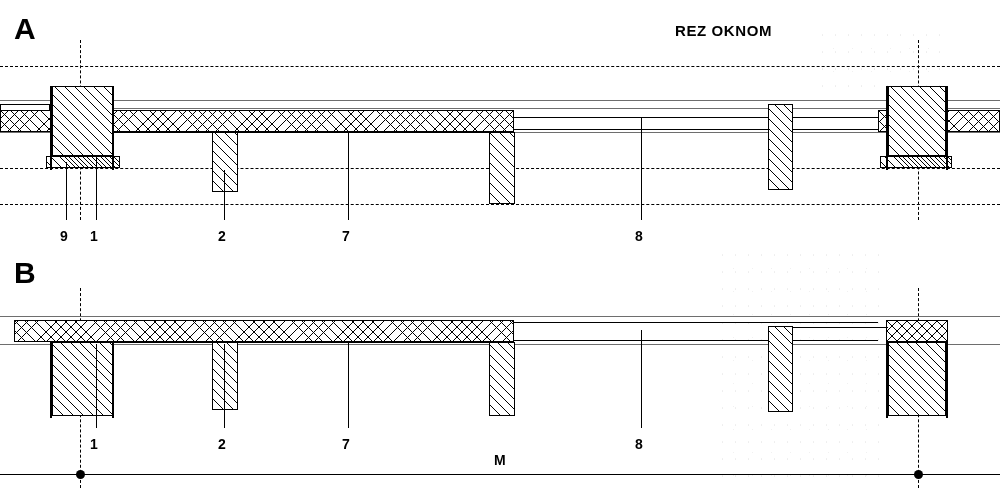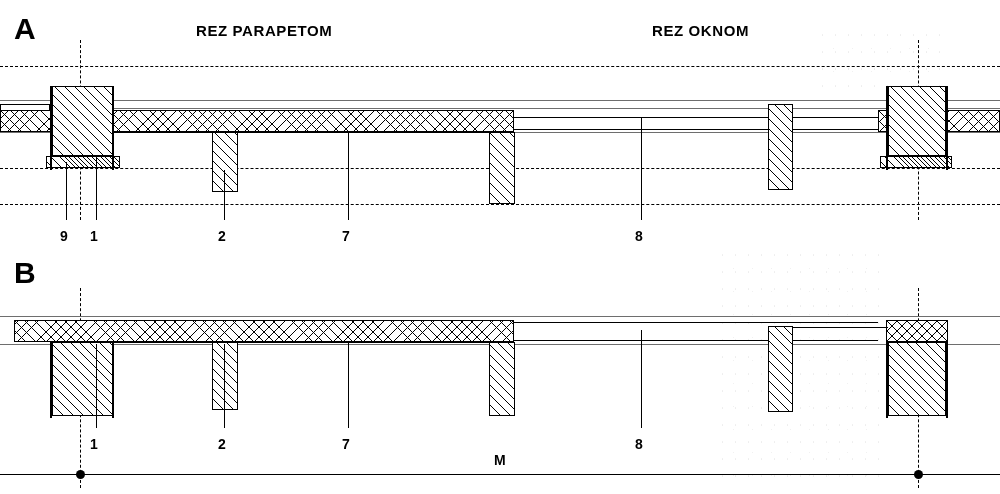--- a/index.html
+++ b/index.html
@@ -119,22 +119,21 @@
 </head>
 <body>
 
 <div id="page">
 
   <div class="speckle abs" style="left:720px; top:250px; width:160px; height:230px;"></div>
   <div class="speckle abs" style="left:820px; top:30px; width:120px; height:60px;"></div>
 
   <div class="abs section-letter" style="left:14px; top:14px;">A</div>
 
-  <div class="abs head-title" style="left:196px; top:22px;">REZ PARAPETOM</div>
-  <div class="abs head-title" style="left:652px; top:22px;">REZ OKNOM</div>
+  <div class="abs head-title" style="left:675px; top:22px;">REZ OKNOM</div>
 
   <div class="abs axis-v" style="left:80px; top:40px; height:180px;"></div>
   <div class="abs axis-v" style="left:918px; top:40px; height:180px;"></div>
 
   <div class="abs axis-h" style="left:0px; top:66px; width:1000px;"></div>
   <div class="abs axis-h" style="left:0px; top:168px; width:1000px;"></div>
   <div class="abs axis-h" style="left:0px; top:204px; width:1000px;"></div>
 
   <div class="abs hline-thin" style="left:0px; top:100px; width:1000px;"></div>
   <div class="abs hline-thin" style="left:0px; top:108px; width:1000px;"></div>

